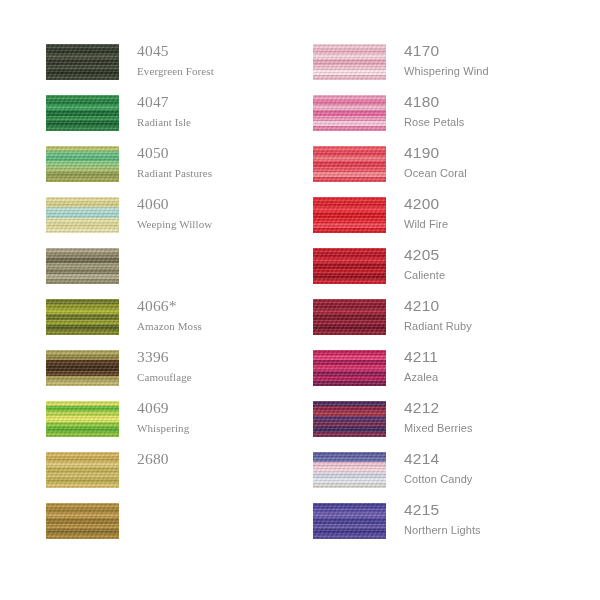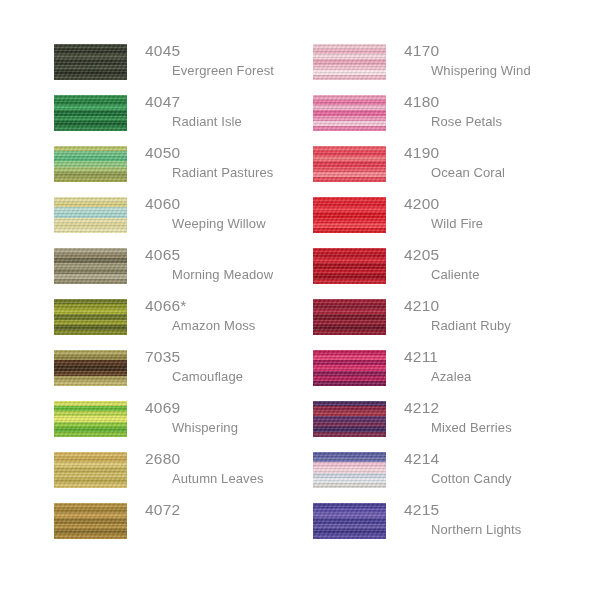--- a/index.html
+++ b/index.html
@@ -19,21 +19,21 @@
     position: absolute;
     left: 0;
     top: 0;
     width: 600px;
     height: 600px;
   }
   .column {
     position: absolute;
     top: 44px;
   }
-  .column.left  { left: 54px; }
+  .column.left  { left: 46px; font-family: Liberation Serif, serif; }
   .column.right { left: 313px; }
 
   .swatch-row {
     position: relative;
     height: 51px;
     width: 250px;
   }
   .swatch {
     position: absolute;
     left: 0;
@@ -83,26 +83,25 @@
   .code {
     display: block;
     font-size: 15.5px;
     line-height: 20px;
     color: #8a8a8a;
     letter-spacing: 0.2px;
     white-space: nowrap;
   }
   .name {
     display: block;
-    font-size: 13px;
+    font-size: 11px;
     line-height: 20px;
     color: #8a8a8a;
     letter-spacing: 0.1px;
     white-space: nowrap;
-    margin-left: 27px;
   }
 </style>
 </head>
 <body style="background: rgb(255, 255, 255);">
 
 <div id="chart">
   <div class="column left">
       <div class="swatch-row">
         <div class="swatch">
           <div class="threads" style="background-image: linear-gradient(rgb(58, 64, 48) 0%, rgb(58, 64, 48) 14.29%, rgb(43, 50, 36) 14.29%, rgb(43, 50, 36) 28.57%, rgb(69, 75, 56) 28.57%, rgb(69, 75, 56) 42.86%, rgb(46, 52, 38) 42.86%, rgb(46, 52, 38) 57.14%, rgb(61, 68, 51) 57.14%, rgb(61, 68, 51) 71.43%, rgb(39, 45, 31) 71.43%, rgb(39, 45, 31) 85.71%, rgb(58, 65, 48) 85.71%, rgb(58, 65, 48) 100%);"></div>
@@ -146,44 +145,40 @@
           <span class="code">4060</span>
           <span class="name">Weeping Willow</span>
         </div>
       </div>
       <div class="swatch-row">
         <div class="swatch">
           <div class="threads" style="background-image: linear-gradient(rgb(169, 161, 132) 0%, rgb(169, 161, 132) 14.29%, rgb(141, 131, 99) 14.29%, rgb(141, 131, 99) 28.57%, rgb(111, 106, 77) 28.57%, rgb(111, 106, 77) 42.86%, rgb(158, 151, 119) 42.86%, rgb(158, 151, 119) 57.14%, rgb(132, 125, 93) 57.14%, rgb(132, 125, 93) 71.43%, rgb(176, 168, 139) 71.43%, rgb(176, 168, 139) 85.71%, rgb(147, 139, 107) 85.71%, rgb(147, 139, 107) 100%);"></div>
           <div class="twist"></div>
           <div class="striation"></div>
         </div>
-        <div class="labels">
-          <span class="code">4065</span>
-          <span class="name">Morning Meadow</span>
-        </div>
       </div>
       <div class="swatch-row">
         <div class="swatch">
           <div class="threads" style="background-image: linear-gradient(rgb(112, 122, 36) 0%, rgb(112, 122, 36) 14.29%, rgb(141, 148, 38) 14.29%, rgb(141, 148, 38) 28.57%, rgb(170, 177, 47) 28.57%, rgb(170, 177, 47) 42.86%, rgb(109, 117, 34) 42.86%, rgb(109, 117, 34) 57.14%, rgb(148, 155, 40) 57.14%, rgb(148, 155, 40) 71.43%, rgb(89, 98, 28) 71.43%, rgb(89, 98, 28) 85.71%, rgb(126, 134, 37) 85.71%, rgb(126, 134, 37) 100%);"></div>
           <div class="twist"></div>
           <div class="striation"></div>
         </div>
         <div class="labels">
           <span class="code">4066*</span>
           <span class="name">Amazon Moss</span>
         </div>
       </div>
       <div class="swatch-row">
         <div class="swatch">
           <div class="threads" style="background-image: linear-gradient(rgb(176, 164, 92) 0%, rgb(176, 164, 92) 14.29%, rgb(143, 131, 64) 14.29%, rgb(143, 131, 64) 28.57%, rgb(85, 53, 29) 28.57%, rgb(85, 53, 29) 42.86%, rgb(63, 42, 22) 42.86%, rgb(63, 42, 22) 57.14%, rgb(94, 60, 32) 57.14%, rgb(94, 60, 32) 71.43%, rgb(167, 155, 85) 71.43%, rgb(167, 155, 85) 85.71%, rgb(192, 180, 106) 85.71%, rgb(192, 180, 106) 100%);"></div>
           <div class="twist"></div>
           <div class="striation"></div>
         </div>
         <div class="labels">
-          <span class="code">7035</span>
+          <span class="code">3396</span>
           <span class="name">Camouflage</span>
         </div>
       </div>
       <div class="swatch-row">
         <div class="swatch">
           <div class="threads" style="background-image: linear-gradient(rgb(214, 224, 92) 0%, rgb(214, 224, 92) 14.29%, rgb(103, 187, 52) 14.29%, rgb(103, 187, 52) 28.57%, rgb(185, 212, 74) 28.57%, rgb(185, 212, 74) 42.86%, rgb(227, 233, 99) 42.86%, rgb(227, 233, 99) 57.14%, rgb(143, 201, 60) 57.14%, rgb(143, 201, 60) 71.43%, rgb(95, 174, 44) 71.43%, rgb(95, 174, 44) 85.71%, rgb(134, 194, 58) 85.71%, rgb(134, 194, 58) 100%);"></div>
           <div class="twist"></div>
           <div class="striation"></div>
         </div>
         <div class="labels">
@@ -192,31 +187,29 @@
         </div>
       </div>
       <div class="swatch-row">
         <div class="swatch">
           <div class="threads" style="background-image: linear-gradient(rgb(215, 182, 96) 0%, rgb(215, 182, 96) 14.29%, rgb(201, 169, 79) 14.29%, rgb(201, 169, 79) 28.57%, rgb(221, 200, 115) 28.57%, rgb(221, 200, 115) 42.86%, rgb(195, 176, 85) 42.86%, rgb(195, 176, 85) 57.14%, rgb(210, 189, 102) 57.14%, rgb(210, 189, 102) 71.43%, rgb(189, 169, 76) 71.43%, rgb(189, 169, 76) 85.71%, rgb(216, 193, 107) 85.71%, rgb(216, 193, 107) 100%);"></div>
           <div class="twist"></div>
           <div class="striation"></div>
         </div>
         <div class="labels">
           <span class="code">2680</span>
-          <span class="name">Autumn Leaves</span>
         </div>
       </div>
       <div class="swatch-row">
         <div class="swatch">
           <div class="threads" style="background-image: linear-gradient(rgb(181, 145, 63) 0%, rgb(181, 145, 63) 14.29%, rgb(160, 127, 50) 14.29%, rgb(160, 127, 50) 28.57%, rgb(196, 156, 74) 28.57%, rgb(196, 156, 74) 42.86%, rgb(150, 118, 44) 42.86%, rgb(150, 118, 44) 57.14%, rgb(178, 140, 60) 57.14%, rgb(178, 140, 60) 71.43%, rgb(140, 110, 40) 71.43%, rgb(140, 110, 40) 85.71%, rgb(171, 135, 54) 85.71%, rgb(171, 135, 54) 100%);"></div>
           <div class="twist"></div>
           <div class="striation"></div>
         </div>
         <div class="labels">
-          <span class="code">4072</span>
         </div>
       </div>
     </div>
   <div class="column right">
       <div class="swatch-row">
         <div class="swatch">
           <div class="threads" style="background-image: linear-gradient(rgb(243, 198, 211) 0%, rgb(243, 198, 211) 14.29%, rgb(236, 178, 196) 14.29%, rgb(236, 178, 196) 28.57%, rgb(247, 215, 224) 28.57%, rgb(247, 215, 224) 42.86%, rgb(233, 168, 187) 42.86%, rgb(233, 168, 187) 57.14%, rgb(242, 195, 209) 57.14%, rgb(242, 195, 209) 71.43%, rgb(251, 228, 233) 71.43%, rgb(251, 228, 233) 85.71%, rgb(239, 188, 203) 85.71%, rgb(239, 188, 203) 100%);"></div>
           <div class="twist"></div>
           <div class="striation"></div>
         </div>

